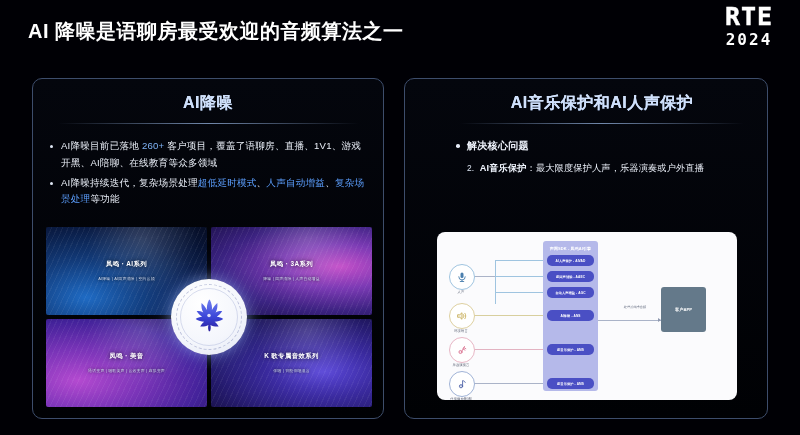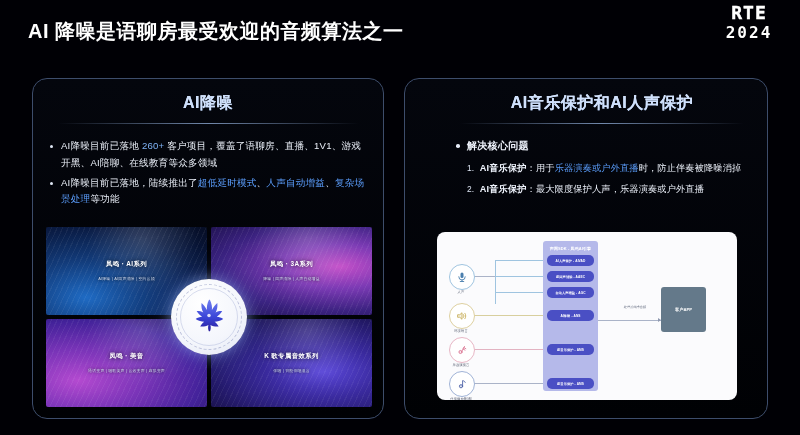--- a/index.html
+++ b/index.html
@@ -16,34 +16,34 @@
     font-size:20px;font-weight:700;letter-spacing:.5px;
     color:#ffffff;white-space:nowrap;
   }
   .rte-logo{
     position:absolute;right:14px;top:4px;
     width:74px;text-align:center;
     line-height:1;
   }
   .rte-mark{
     font-family:"DejaVu Sans Mono","Liberation Mono",monospace;
-    font-size:18px;font-weight:700;color:#fff;letter-spacing:1px;
+    font-size:25px;font-weight:700;color:#fff;letter-spacing:1px;
     display:block;
     -webkit-text-stroke:0.4px #fff;
   }
   .rte-year{
     font-family:"DejaVu Sans Mono","Liberation Mono",monospace;
     font-size:16px;font-weight:700;color:#fff;letter-spacing:2px;
     display:block;margin-top:3px;
   }
 
   
   .panel{
     position:absolute;top:78px;height:341px;
-    border:1px solid #3d4d6b;border-radius:15px;
+    border:1px solid #3d4d6b;border-radius:10px;
     background:linear-gradient(180deg,#04060d 0%,#000104 100%);
     box-sizing:border-box;
   }
   #panel-left{left:32px;width:352px;}
   #panel-right{left:404px;width:364px;padding-left:32px;}
 
   .panel-title{
     text-align:center;margin-top:14px;
     font-size:16px;font-weight:700;
     background:linear-gradient(180deg,#eaf2ff 0%,#8fb6ef 100%);
@@ -198,21 +198,21 @@
   <span class="rte-mark">RTE</span>
   <span class="rte-year">2024</span>
 </div>
 
 <div class="panel" id="panel-left">
   <div class="panel-title">AI降噪</div>
   <div class="title-rule"></div>
 
   <ul class="bul-list">
     <li class="bul" id="lb0"><span>AI降噪目前已落地 </span><span class="hl-num">260+</span><span> 客户项目，覆盖了语聊房、直播、1V1、游戏开黑、AI陪聊、在线教育等众多领域</span></li>
-    <li class="bul" id="lb1"><span>AI降噪目前已落地，陆续推出了</span><span class="hl-blue">超低延时模式</span><span>、</span><span class="hl-blue">人声自动增益</span><span>、</span><span class="hl-blue">复杂场景处理</span><span>等功能</span></li>
+    <li class="bul" id="lb1"><span>AI降噪持续迭代，复杂场景处理</span><span class="hl-blue">超低延时模式</span><span>、</span><span class="hl-blue">人声自动增益</span><span>、</span><span class="hl-blue">复杂场景处理</span><span>等功能</span></li>
   </ul>
 
   <div class="card-grid">
     <div class="img-card c1">
       <div class="sheen"></div>
       <div class="card-label">凤鸣 · AI系列</div>
       <div class="card-sub">AI降噪 | AI回声消除 | 空间音频</div>
     </div>
     <div class="img-card c2">
       <div class="sheen"></div>
@@ -246,21 +246,20 @@
   </div>
 </div>
 
 <div class="panel" id="panel-right">
   <div class="panel-title">AI音乐保护和AI人声保护</div>
   <div class="title-rule"></div>
 
   <div class="r-bullet">解决核心问题</div>
 
   <ul class="r-ol">
-    <li class="r-li" id="ri0"><span class="r-idx">1. </span><span><span class="r-key">AI音乐保护</span><span>：用于</span><span class="hl-blue">乐器演奏或户外直播</span><span>时，防止伴奏被降噪消掉</span></span></li>
     <li class="r-li" id="ri1"><span class="r-idx">2. </span><span><span class="r-key">AI音乐保护</span><span>：最大限度保护人声，乐器演奏或户外直播</span></span></li>
   </ul>
 
   <div class="diagram">
 
     <div class="dg-line" style="left:36px;top:44px;width:22px;"></div>
     <div class="dg-vline" style="left:58px;top:28px;height:44px;"></div>
     <div class="dg-line" style="left:58px;top:28px;width:52px;background:#9fc4e0;"></div>
     <div class="dg-line" style="left:58px;top:44px;width:52px;background:#9fc4e0;"></div>
     <div class="dg-line" style="left:58px;top:60px;width:52px;background:#9fc4e0;"></div>

